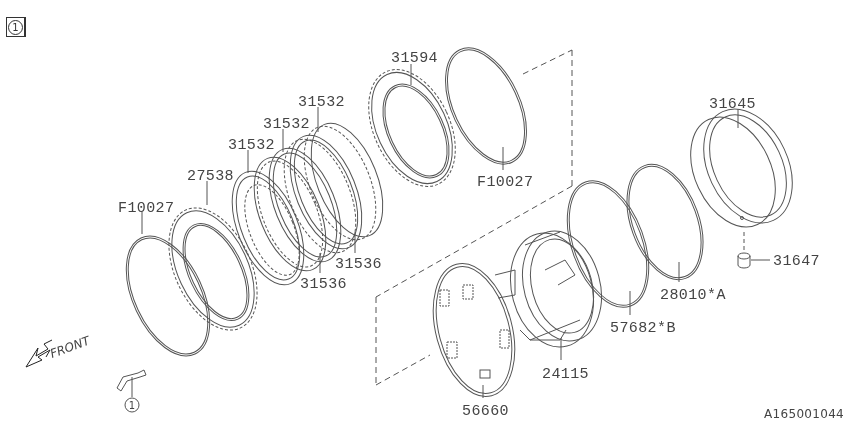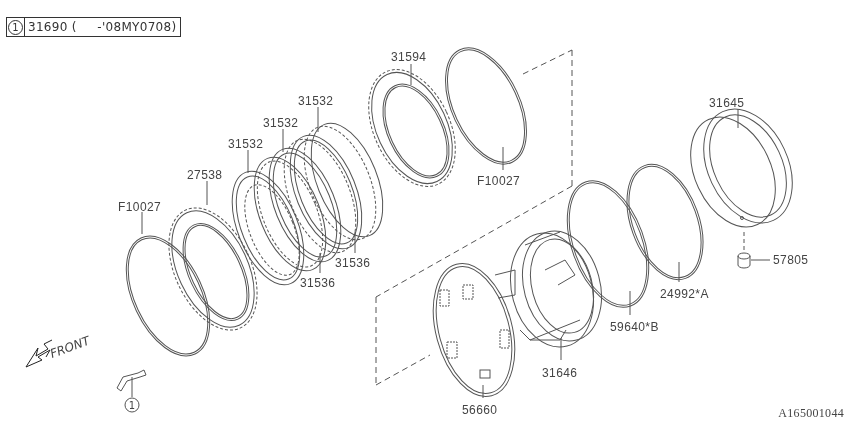--- a/index.html
+++ b/index.html
@@ -2,34 +2,33 @@
 <html><head>
 <meta charset="utf-8">
 <style>
   html, body { margin: 0; padding: 0; background: #ffffff; }
   body { width: 850px; height: 425px; position: relative; overflow: hidden; font-family: "DejaVu Sans", sans-serif; }
   #stage { position: absolute; left: 0; top: 0; width: 850px; height: 425px; }
   .legend-box { position: absolute; left: 6px; top: 17px; height: 18px; border: 1px solid #333; display: flex; align-items: center; font-size: 12px; color: #333; background: #fff; }
   .legend-box .idx { width: 17px; height: 18px; border-right: 1px solid #333; display: flex; align-items: center; justify-content: center; }
   .legend-box .idx span { width: 13px; height: 13px; border: 1px solid #333; border-radius: 50%; font-size: 10px; line-height: 13px; text-align: center; }
   .legend-box .txt { padding: 0 4px 0 3px; white-space: pre; letter-spacing: 0.3px; }
-  .lbl { position: absolute; font-size: 12px; color: #444; white-space: nowrap; letter-spacing: 0.4px; font-family: Liberation Sans, sans-serif; }
-  .diagram-id { position: absolute; right: 6px; bottom: 4px; font-size: 12px; color: #444; letter-spacing: 0.3px; font-family: Liberation Serif, serif; }
+  .lbl { position: absolute; font-size: 15px; color: #444; white-space: nowrap; letter-spacing: 0.4px; font-family: Liberation Mono, monospace; }
+  .diagram-id { position: absolute; right: 6px; bottom: 4px; font-size: 12px; color: #444; letter-spacing: 0.3px; }
   svg text { font-family: "DejaVu Sans", sans-serif; }
 </style>
 </head>
 <body>
 
 <div id="stage">
 
   <div class="legend-box">
     <div class="idx">
         <span>1</span>
       </div>
-    <div class="txt">31690 (     -'08MY0708)</div>
   </div>
 
   <svg width="850" height="425" viewBox="0 0 850 425" style="position:absolute;left:0;top:0">
     <g fill="none" stroke="#555" stroke-width="1">
 
       <g>
         <ellipse cx="168" cy="296" rx="35" ry="64" transform="rotate(-25 168 296)"></ellipse>
         <ellipse cx="168" cy="296" rx="33" ry="62" transform="rotate(-25 168 296)"></ellipse>
         <line x1="152" y1="356" x2="162" y2="360" stroke="#fff" stroke-width="4"></line>
       </g>
@@ -154,20 +153,20 @@
   <div class="lbl" style="left:118px;top:200px">F10027</div>
   <div class="lbl" style="left:187px;top:168px">27538</div>
   <div class="lbl" style="left:228px;top:137px">31532</div>
   <div class="lbl" style="left:263px;top:116px">31532</div>
   <div class="lbl" style="left:298px;top:94px">31532</div>
   <div class="lbl" style="left:300px;top:276px">31536</div>
   <div class="lbl" style="left:335px;top:256px">31536</div>
   <div class="lbl" style="left:391px;top:50px">31594</div>
   <div class="lbl" style="left:477px;top:174px">F10027</div>
   <div class="lbl" style="left:462px;top:403px">56660</div>
-  <div class="lbl" style="left:542px;top:366px">31646</div>
-  <div class="lbl" style="left:610px;top:320px">59640*B</div>
-  <div class="lbl" style="left:660px;top:287px">24992*A</div>
+  <div class="lbl" style="left:542px;top:366px">24115</div>
+  <div class="lbl" style="left:610px;top:320px">57682*B</div>
+  <div class="lbl" style="left:660px;top:287px">28010*A</div>
   <div class="lbl" style="left:709px;top:96px">31645</div>
-  <div class="lbl" style="left:773px;top:253px">57805</div>
+  <div class="lbl" style="left:773px;top:253px">31647</div>
 
   <div class="diagram-id">A165001044</div>
 </div>
 
 </body></html>

